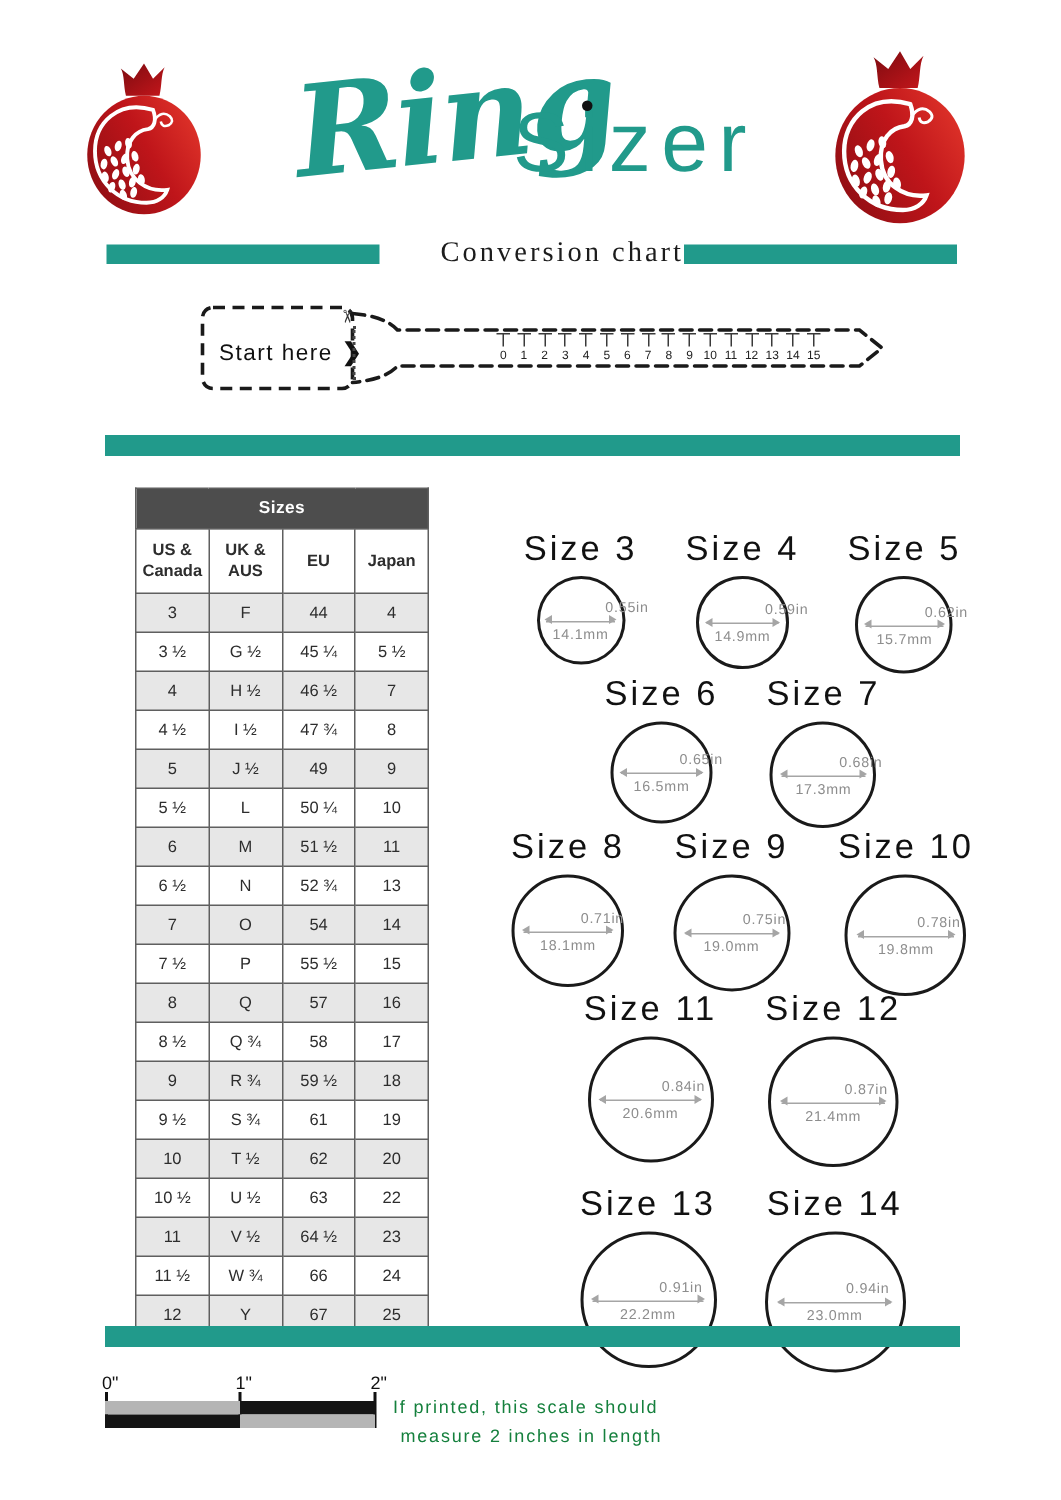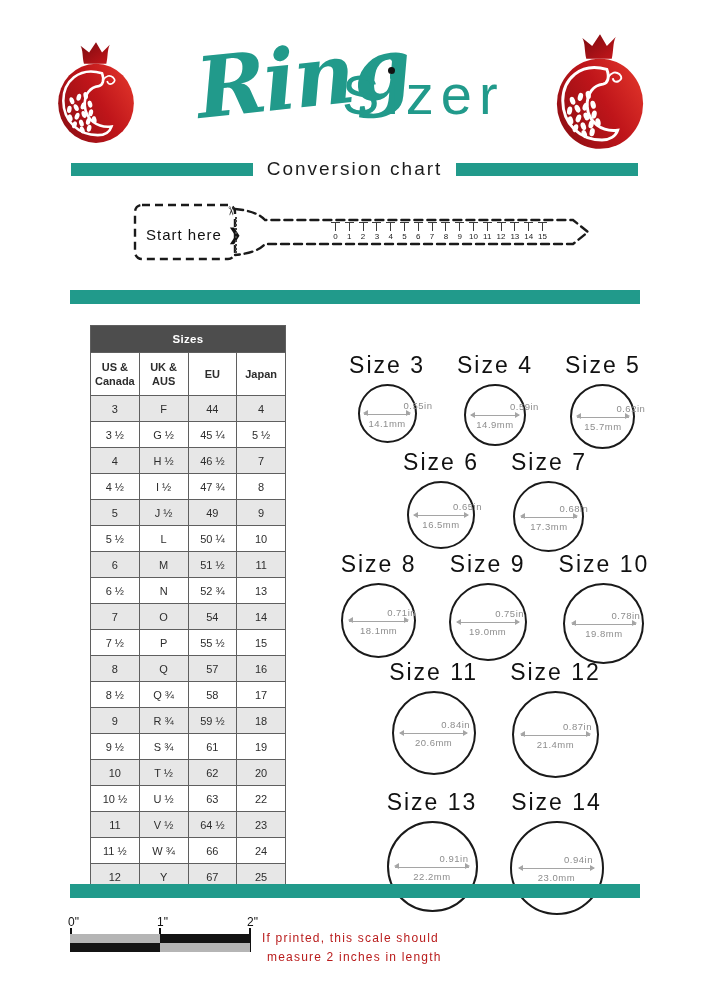--- a/index.html
+++ b/index.html
@@ -11,22 +11,22 @@
   .pom-left{left:53px;top:32px;width:86px;height:122px;}
   .pom-right{left:551px;top:28px;width:98px;height:128px;}
   .title-script{position:absolute;left:196px;top:28px;font-family:"DejaVu Serif",serif;
         font-style:italic;font-weight:bold;font-size:84px;color:var(--teal,#219a8b);
         transform:rotate(-6deg);letter-spacing:-2px;}
   .title-main{position:absolute;left:342px;top:62px;font-size:56px;letter-spacing:7px;
         font-weight:500;color:var(--teal,#219a8b);}
   .title-main .idot{position:absolute;left:46px;top:5px;width:7px;height:7px;border-radius:50%;background:#111;}
   .conv-bar{position:absolute;top:163px;width:182px;height:13px;background:var(--teal,#219a8b);}
   .conv-bar.l{left:71px;} .conv-bar.r{left:456px;}
-  .conv-text{position:absolute;left:253px;top:158px;width:203px;text-align:center;
-        font-size:19px;letter-spacing:2px;color:#1c1c1c;}
+  .conv-text{position:absolute;left:253px;top:158px;width:203px;text-align:right;
+        font-size:19px;letter-spacing:2px;color:#1c1c1c;font-family:Liberation Serif, serif;}
 
   
   .strip-svg{position:absolute;left:128px;top:200px;width:472px;height:64px;}
   .start-here{position:absolute;left:146px;top:225px;font-size:15px;letter-spacing:1px;color:#111;}
   .start-here .chev{font-weight:bold;font-size:16px;margin-left:6px;}
   .scissors{position:absolute;left:226px;top:204px;font-size:12px;color:#333;transform:rotate(90deg);}
   .cutline{position:absolute;left:235px;top:217px;height:36px;border-left:2px dotted #444;}
   .ticks{position:absolute;left:329px;top:222px;width:220px;display:flex;justify-content:space-between;}
   .tick{width:13px;display:flex;flex-direction:column;align-items:center;}
   .tick-line{width:1px;height:9px;background:#3a3a3a;position:relative;}
@@ -59,21 +59,21 @@
   .dline::before{content:'';position:absolute;left:-1px;top:-3.5px;width:0;height:0;
         border:3.5px solid transparent;border-right:5px solid #a5a5a5;border-left:0;}
   .dline::after{content:'';position:absolute;right:-1px;top:-3.5px;width:0;height:0;
         border:3.5px solid transparent;border-left:5px solid #a5a5a5;border-right:0;}
 
   
   .scale-label{position:absolute;top:915px;font-size:12px;color:#111;}
   .scale-tick{position:absolute;top:928px;width:1.5px;height:24px;background:#111;}
   .seg{position:absolute;height:9px;}
   .note{position:absolute;left:262px;top:929px;font-size:12px;letter-spacing:1.2px;
-        color:#b91c1c;line-height:1.6;}
+        color:#15803d;line-height:1.6;}
   .note .l2{padding-left:5px;}
 </style>
 </head>
 <body>
 
 <div class="page">
 
   <svg width="0" height="0" style="position:absolute" aria-hidden="true">
     <defs>
       <linearGradient id="pombody" x1="0" y1="0.8" x2="1" y2="0.2">

